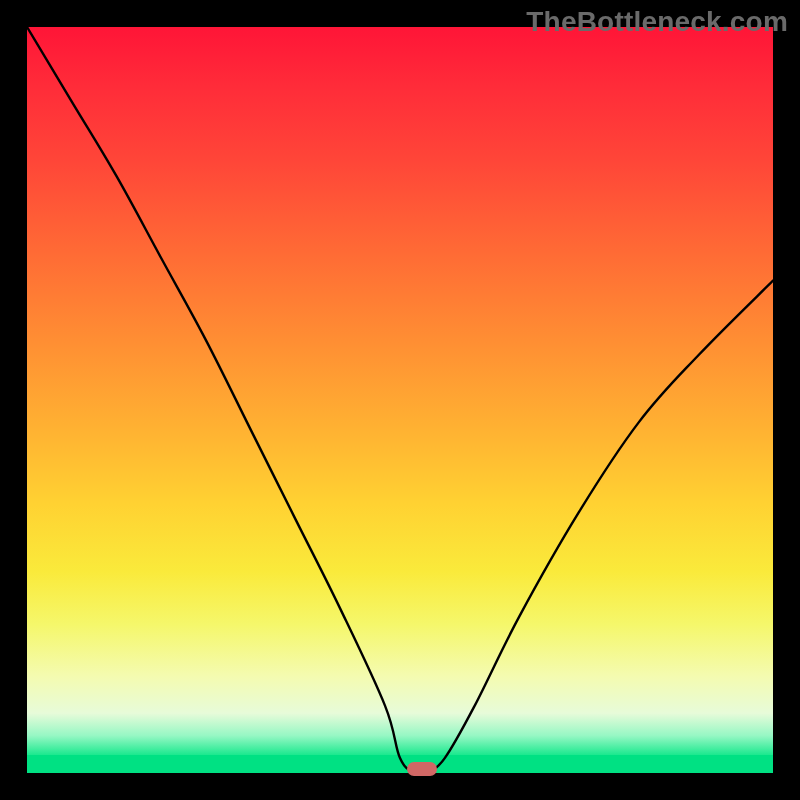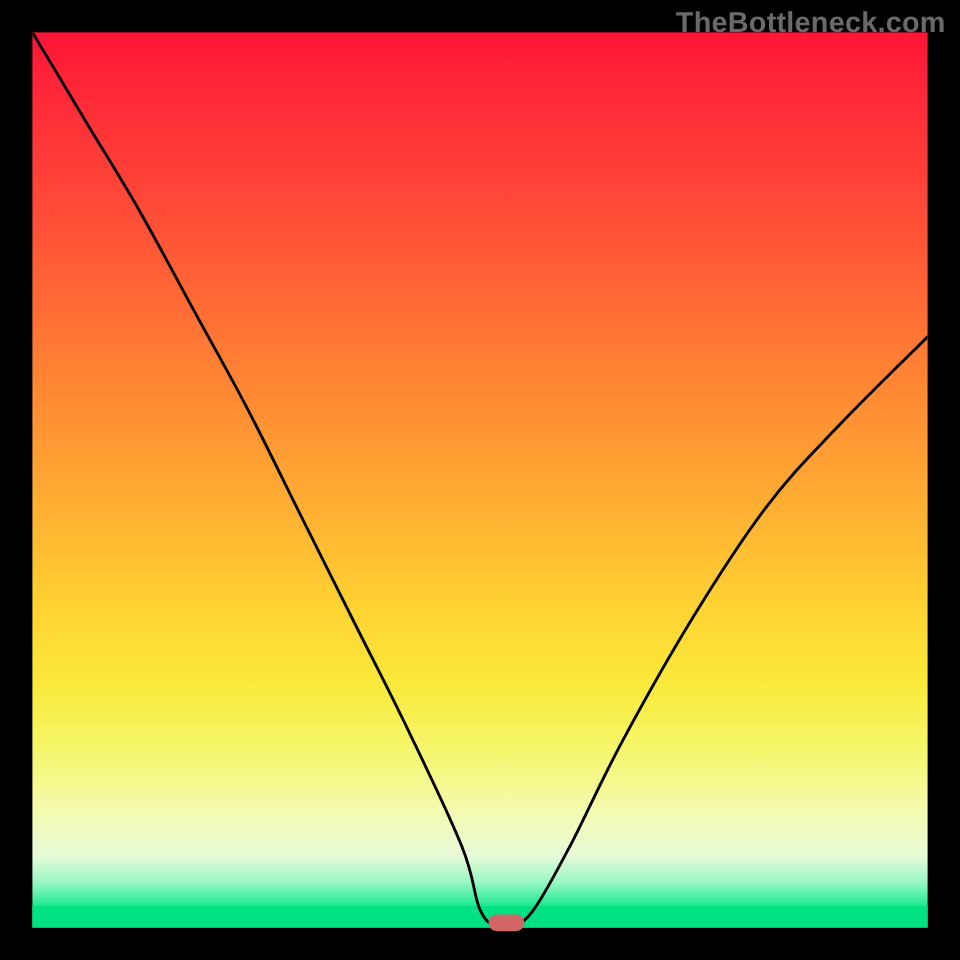--- a/index.html
+++ b/index.html
@@ -47,21 +47,21 @@
     height: 14px;
     border-radius: 7px;
     background: #d06765;
     transform: translate(-50%, -50%);
   }
   .watermark {
     position: absolute;
     top: 6px;
     right: 12px;
     font-family: Arial, Helvetica, sans-serif;
-    font-size: 24px;
+    font-size: 28px;
     font-weight: 600;
     color: #6a6a6a;
     letter-spacing: 0.2px;
   }
   svg.curve {
     position: absolute;
     left: 0; top: 0;
     width: 100%;
     height: 100%;
   }

